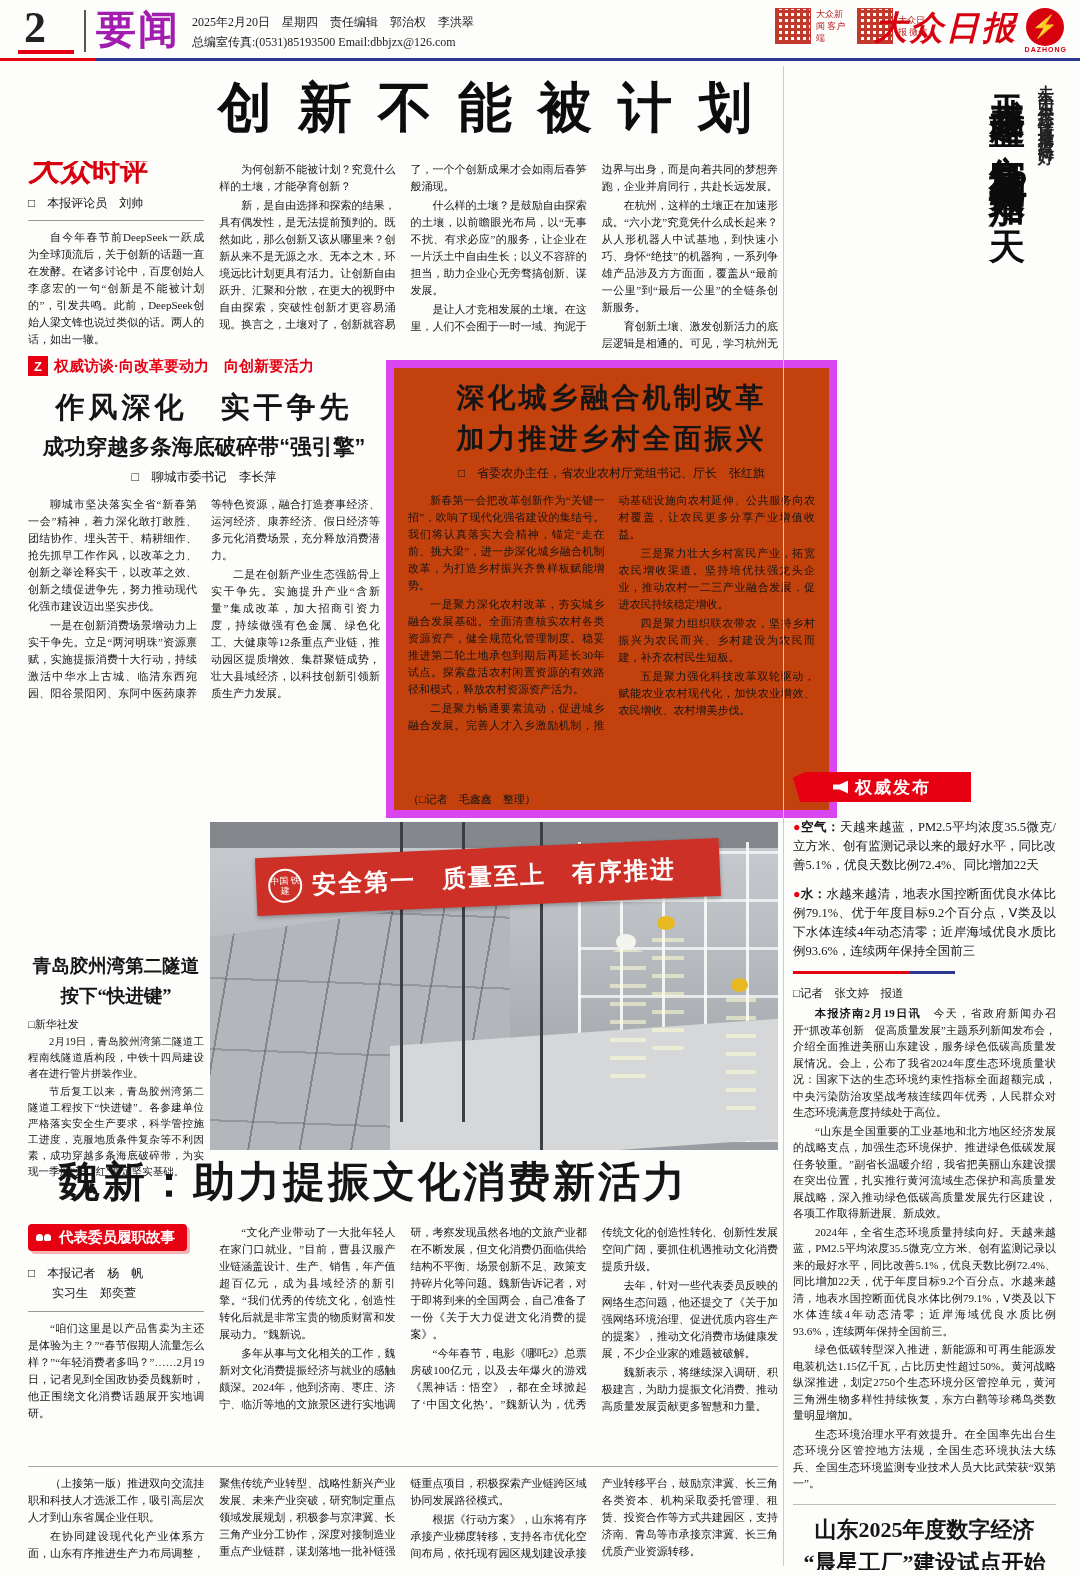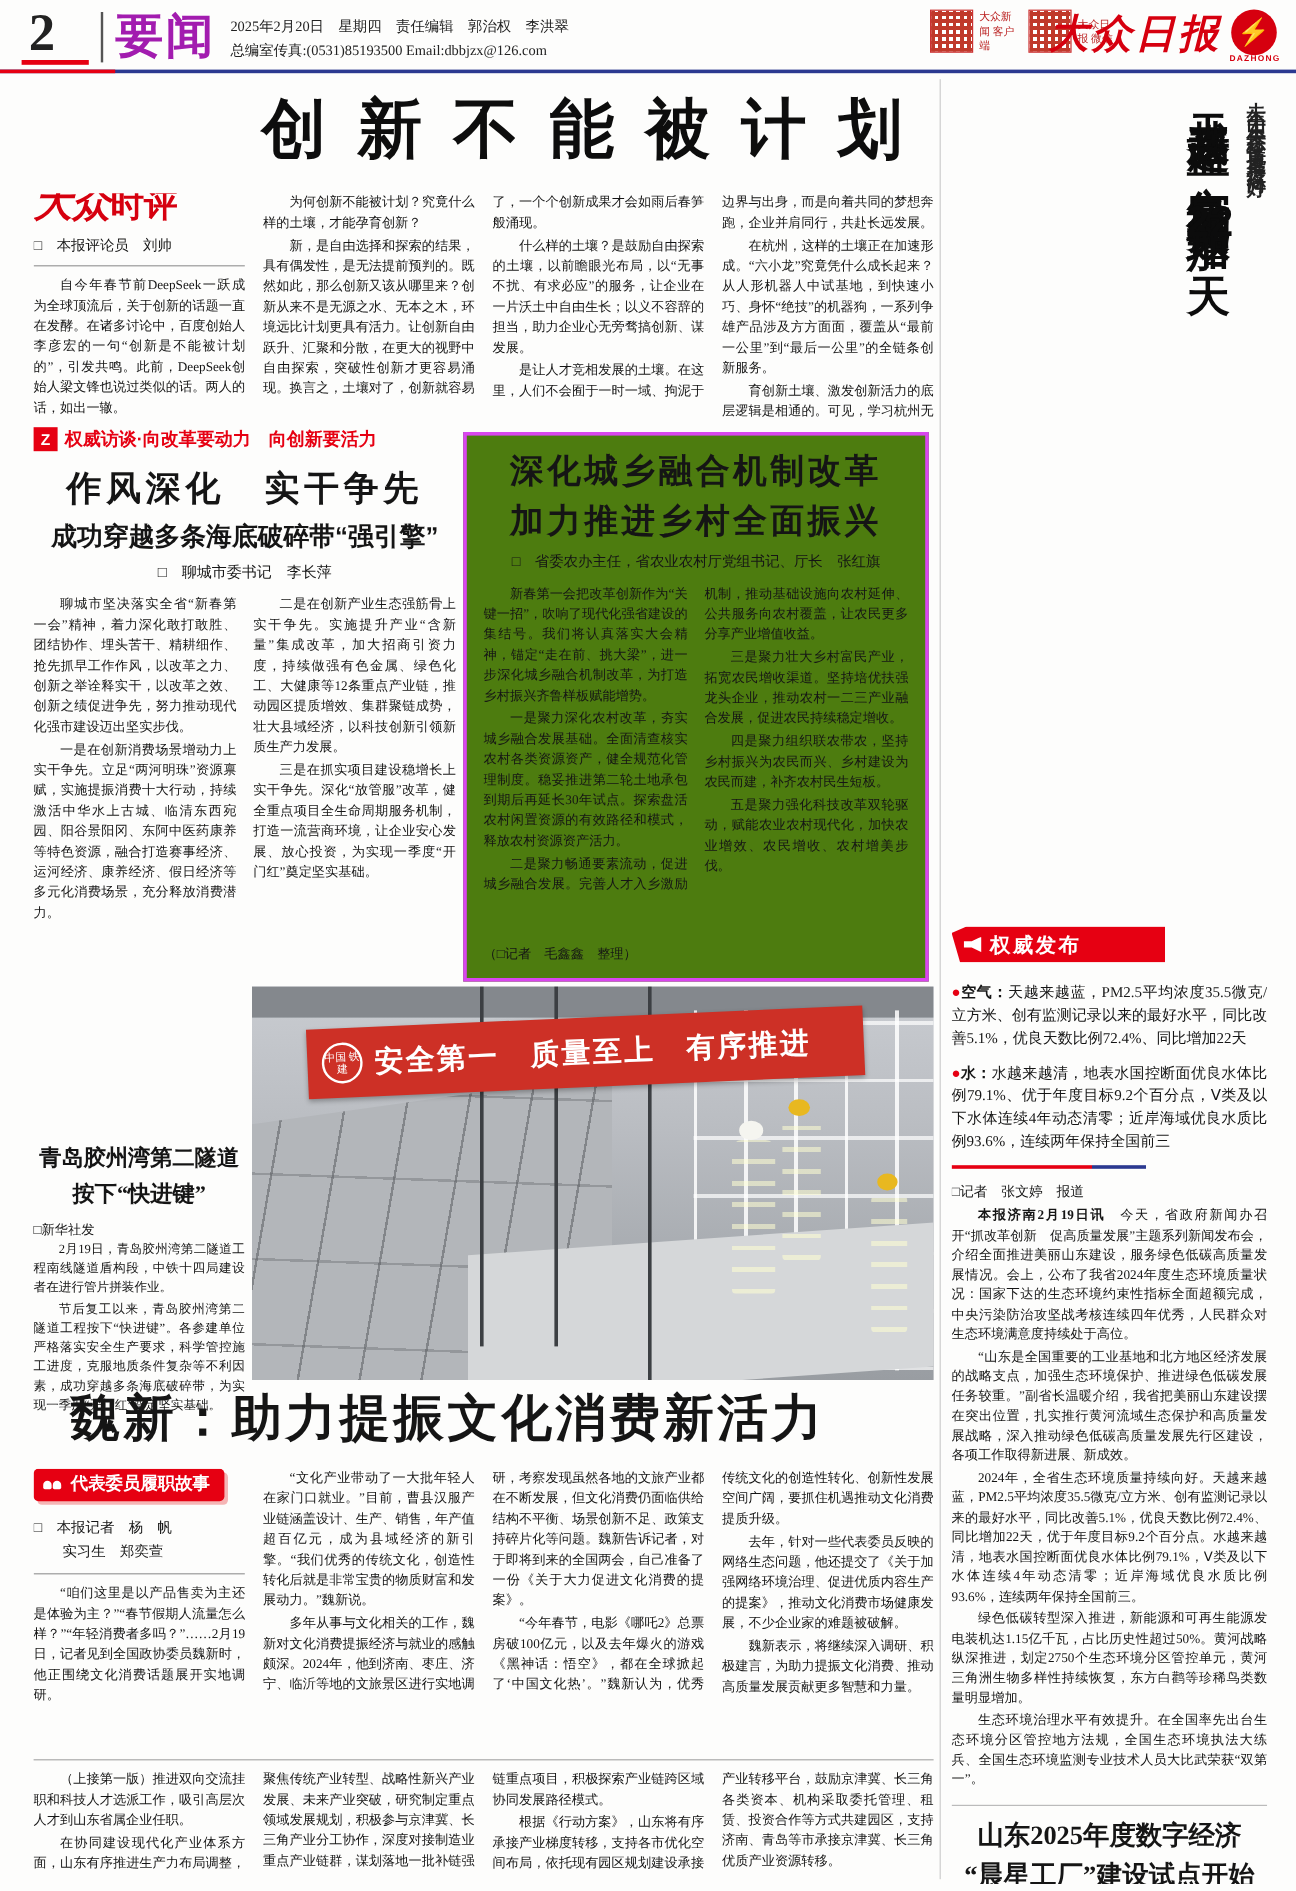--- a/index.html
+++ b/index.html
@@ -51,22 +51,22 @@
   .logoZ{width:20px;height:20px;background:#e60012;color:#fff;font-weight:bold;font-size:13px;
          display:flex;align-items:center;justify-content:center;flex:0 0 auto;}
   .iv-h1{font-family:"Liberation Sans",sans-serif;font-weight:bold;font-size:29px;
          text-align:center;letter-spacing:4px;margin:12px 0 4px;}
   .iv-h2{font-family:"Liberation Sans",sans-serif;font-weight:bold;font-size:21.5px;
          text-align:center;margin:2px 0 8px;white-space:nowrap;}
   .iv-byline{text-align:center;font-size:12.5px;margin:4px 0 10px;}
   .cols2{column-count:2;column-gap:14px;font-size:11px;line-height:17px;overflow:hidden;}
   .iv-cols{height:332px;}
   
-  .redbox{position:absolute;left:386px;top:360px;width:388px;height:458px;
-          border:3px solid #d946ef;box-sizing:border-box;padding:10px 14px 6px;background:#4d7c0f;}
+  .redbox{position:absolute;left:386px;top:360px;width:451px;height:458px;
+          border:8px solid #d946ef;box-sizing:border-box;padding:10px 14px 6px;background:#c2410c;}
   .rb-h{font-family:"Liberation Sans",sans-serif;font-weight:bold;font-size:28px;
         text-align:center;letter-spacing:3px;line-height:1.45;}
   .rb-byline{text-align:center;font-size:12px;margin:6px 0 10px;}
   .rb-cols{height:296px;}
   .credit{text-align:left;font-size:11px;margin-top:4px;}
   
   .photo{position:absolute;left:210px;top:822px;width:568px;height:328px;overflow:hidden;
          background:linear-gradient(180deg,#c9ccd1 0%,#babdc2 35%,#a7abb0 70%,#999da2 100%);}
   .ph-ceiling{position:absolute;left:0;top:0;width:100%;height:26px;background:#84888d;}
   .ph-wall{position:absolute;left:-30px;top:96px;width:330px;height:250px;background:#b3b6ba;
@@ -120,21 +120,21 @@
   .rightcol{position:absolute;left:793px;top:66px;width:263px;height:1504px;overflow:hidden;}
   .vert-float{float:right;width:92px;height:706px;display:flex;justify-content:flex-end;gap:5px;}
   .v-main{writing-mode:vertical-rl;font-family:"Liberation Sans",sans-serif;font-weight:bold;
           font-size:36px;line-height:1.3;letter-spacing:4px;color:#0c0c0c;}
   .v-main .tcu{text-combine-upright:all;}
   .v-sub{writing-mode:vertical-rl;font-family:"Liberation Sans",sans-serif;font-weight:bold;
          font-size:16px;letter-spacing:5px;padding-top:6px;color:#222;}
   .auth-badge{width:158px;height:30px;background:#e60012;color:#fff;
               font-family:"Liberation Sans",sans-serif;font-weight:bold;font-size:17px;
               display:flex;align-items:center;gap:7px;padding:0 10px;margin:12px 0 16px;
-              clip-path:polygon(0 18%,7% 0,100% 0,100% 100%,4% 100%);letter-spacing:2px;}
+              clip-path:polygon(0 18%,7% 0,100% 0,100% 100%,4% 100%);letter-spacing:2px;justify-content:center;}
   .megaphone{width:15px;height:13px;background:#fff;flex:0 0 auto;
              clip-path:polygon(100% 0,45% 30%,0 30%,0 70%,45% 70%,100% 100%);}
   .bullets{font-size:12.5px;line-height:19px;}
   .bullets p{margin:0 0 10px;text-align:justify;}
   .dot{color:#e60012;}
   .divider-rb{height:3px;width:162px;background:linear-gradient(90deg,#e60012 0 72%,#2b3990 72% 100%);
               margin:4px 0 12px;}
   .rc-byline{font-size:11.5px;margin:0 0 4px;}
   .rc-body{font-size:11px;line-height:16.5px;}
   .rc-rule{border-top:1px solid #bbb;margin:10px 0 8px;clear:both;}
@@ -195,21 +195,20 @@
       <span class="logoZ">Z</span>
       <span>权威访谈·向改革要动力　向创新要活力</span>
     </div>
     <h2 class="iv-h1">作风深化　实干争先</h2>
     <h2 class="iv-h2">成功穿越多条海底破碎带“强引擎”</h2>
     <div class="iv-byline">□　聊城市委书记　李长萍</div>
     <div class="cols2 iv-cols just">
         <p class="para">聊城市坚决落实全省“新春第一会”精神，着力深化敢打敢胜、团结协作、埋头苦干、精耕细作、抢先抓早工作作风，以改革之力、创新之举诠释实干，以改革之效、创新之绩促进争先，努力推动现代化强市建设迈出坚实步伐。</p>
         <p class="para">一是在创新消费场景增动力上实干争先。立足“两河明珠”资源禀赋，实施提振消费十大行动，持续激活中华水上古城、临清东西宛园、阳谷景阳冈、东阿中医药康养等特色资源，融合打造赛事经济、运河经济、康养经济、假日经济等多元化消费场景，充分释放消费潜力。</p>
         <p class="para">二是在创新产业生态强筋骨上实干争先。实施提升产业“含新量”集成改革，加大招商引资力度，持续做强有色金属、绿色化工、大健康等12条重点产业链，推动园区提质增效、集群聚链成势，壮大县域经济，以科技创新引领新质生产力发展。</p>
-        <p class="para">三是在抓实项目建设稳增长上实干争先。深化“放管服”改革，健全重点项目全生命周期服务机制，打造一流营商环境，让企业安心发展、放心投资，为实现一季度“开门红”奠定坚实基础。</p>
       </div>
   </div>
 
   <div class="redbox">
     <h2 class="rb-h">深化城乡融合机制改革</h2>
     <h2 class="rb-h">加力推进乡村全面振兴</h2>
     <div class="rb-byline">□　省委农办主任，省农业农村厅党组书记、厅长　张红旗</div>
     <div class="cols2 rb-cols just">
         <p class="para">新春第一会把改革创新作为“关键一招”，吹响了现代化强省建设的集结号。我们将认真落实大会精神，锚定“走在前、挑大梁”，进一步深化城乡融合机制改革，为打造乡村振兴齐鲁样板赋能增势。</p>
         <p class="para">一是聚力深化农村改革，夯实城乡融合发展基础。全面清查核实农村各类资源资产，健全规范化管理制度。稳妥推进第二轮土地承包到期后再延长30年试点。探索盘活农村闲置资源的有效路径和模式，释放农村资源资产活力。</p>

